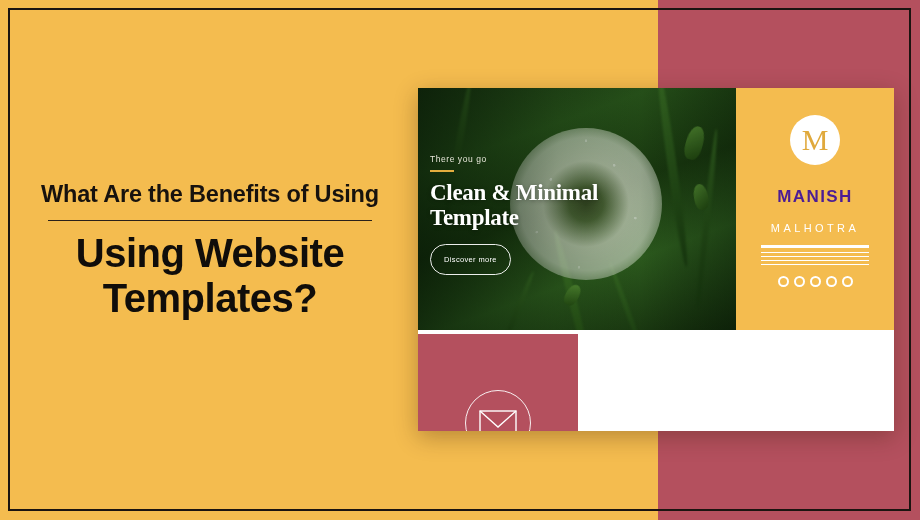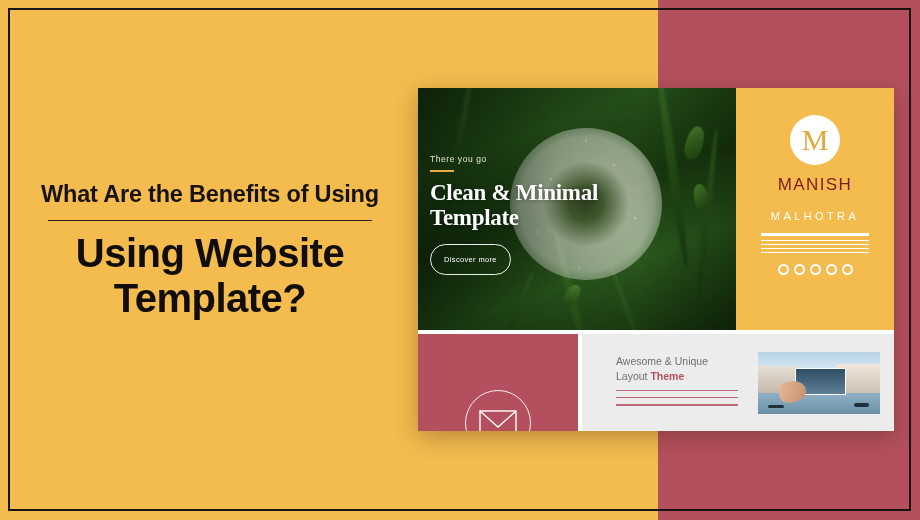--- a/index.html
+++ b/index.html
@@ -99,21 +99,21 @@
   .brand{
     position:absolute;left:318px;top:0;width:158px;height:242px;background:#f4bc4f;
   }
   .brand-inner{position:absolute;left:0;right:0;top:27px;text-align:center;}
   .mono{
     width:50px;height:50px;border-radius:50%;background:#fff;margin:0 auto;
     display:flex;align-items:center;justify-content:center;
   }
   .mono span{font-family:"Liberation Serif",serif;color:#e0a93c;font-size:30px;line-height:1;}
   .brand-name{
-    margin-top:10px;color:#7f1d1d;font-weight:normal;font-size:17px;letter-spacing:1.4px;
+    margin-top:22px;color:#4c1d95;font-weight:bold;font-size:17px;letter-spacing:1.4px;
   }
   .brand-sub{margin-top:15px;color:#fff;font-size:11px;letter-spacing:3.4px;}
   .brand-lines{margin:11px auto 0 auto;width:108px;}
   .bl-thick{height:2.5px;background:#fff;margin-bottom:4px;}
   .bl-thin{height:1.2px;background:#fff;margin-bottom:3px;}
   .dots{margin-top:11px;display:flex;justify-content:center;gap:5px;}
   .dot{width:11px;height:11px;border-radius:50%;border:2.5px solid #fff;box-sizing:border-box;}
 
   
   .card-bottom{position:absolute;left:0;top:246px;width:476px;height:97px;background:#fff;}
@@ -158,21 +158,21 @@
 <div class="stage">
 
   <div class="bg-yellow"></div>
   <div class="bg-maroon"></div>
   <div class="frame"></div>
 
   <div class="headline">
     <div class="headline-top">What Are the Benefits of Using</div>
     <div class="headline-rule"></div>
     <div class="headline-main">Using Website</div>
-    <div class="headline-main">Template?</div>
+    <div class="headline-main">Templates?</div>
   </div>
 
   <div class="card">
 
     <div class="card-top">
 
       <div class="hero">
         <div class="hero-blades">
           <div class="blade b1"></div>
             <div class="blade b2"></div>
@@ -224,37 +224,15 @@
     <div class="card-bottom">
 
       <div class="mail-panel">
         <div class="mail-circle"></div>
         <svg class="mail-env" viewBox="0 0 38 30">
           <rect x="1" y="1" width="36" height="28" fill="none" stroke="#ffffff" stroke-width="1.4"></rect>
           <polyline points="1,1 19,17 37,1" fill="none" stroke="#ffffff" stroke-width="1.4"></polyline>
         </svg>
       </div>
 
-      <div class="info-panel">
-        <div class="info-text">
-          <span>Awesome &amp; Unique</span><br>
-          <span>Layout </span><b>Theme</b>
-        </div>
-        <div class="info-lines">
-          <div class="il"></div>
-            <div class="il"></div>
-            <div class="il"></div>
-        </div>
-
-        <div class="venice">
-          <div class="v-sky"></div>
-          <div class="v-left"></div>
-          <div class="v-right"></div>
-          <div class="v-water"></div>
-          <div class="v-inner"></div>
-          <div class="v-hand"></div>
-          <div class="v-boat vb1"></div>
-          <div class="v-boat vb2"></div>
-        </div>
-      </div>
     </div>
   </div>
 </div>
 
 </body></html>

